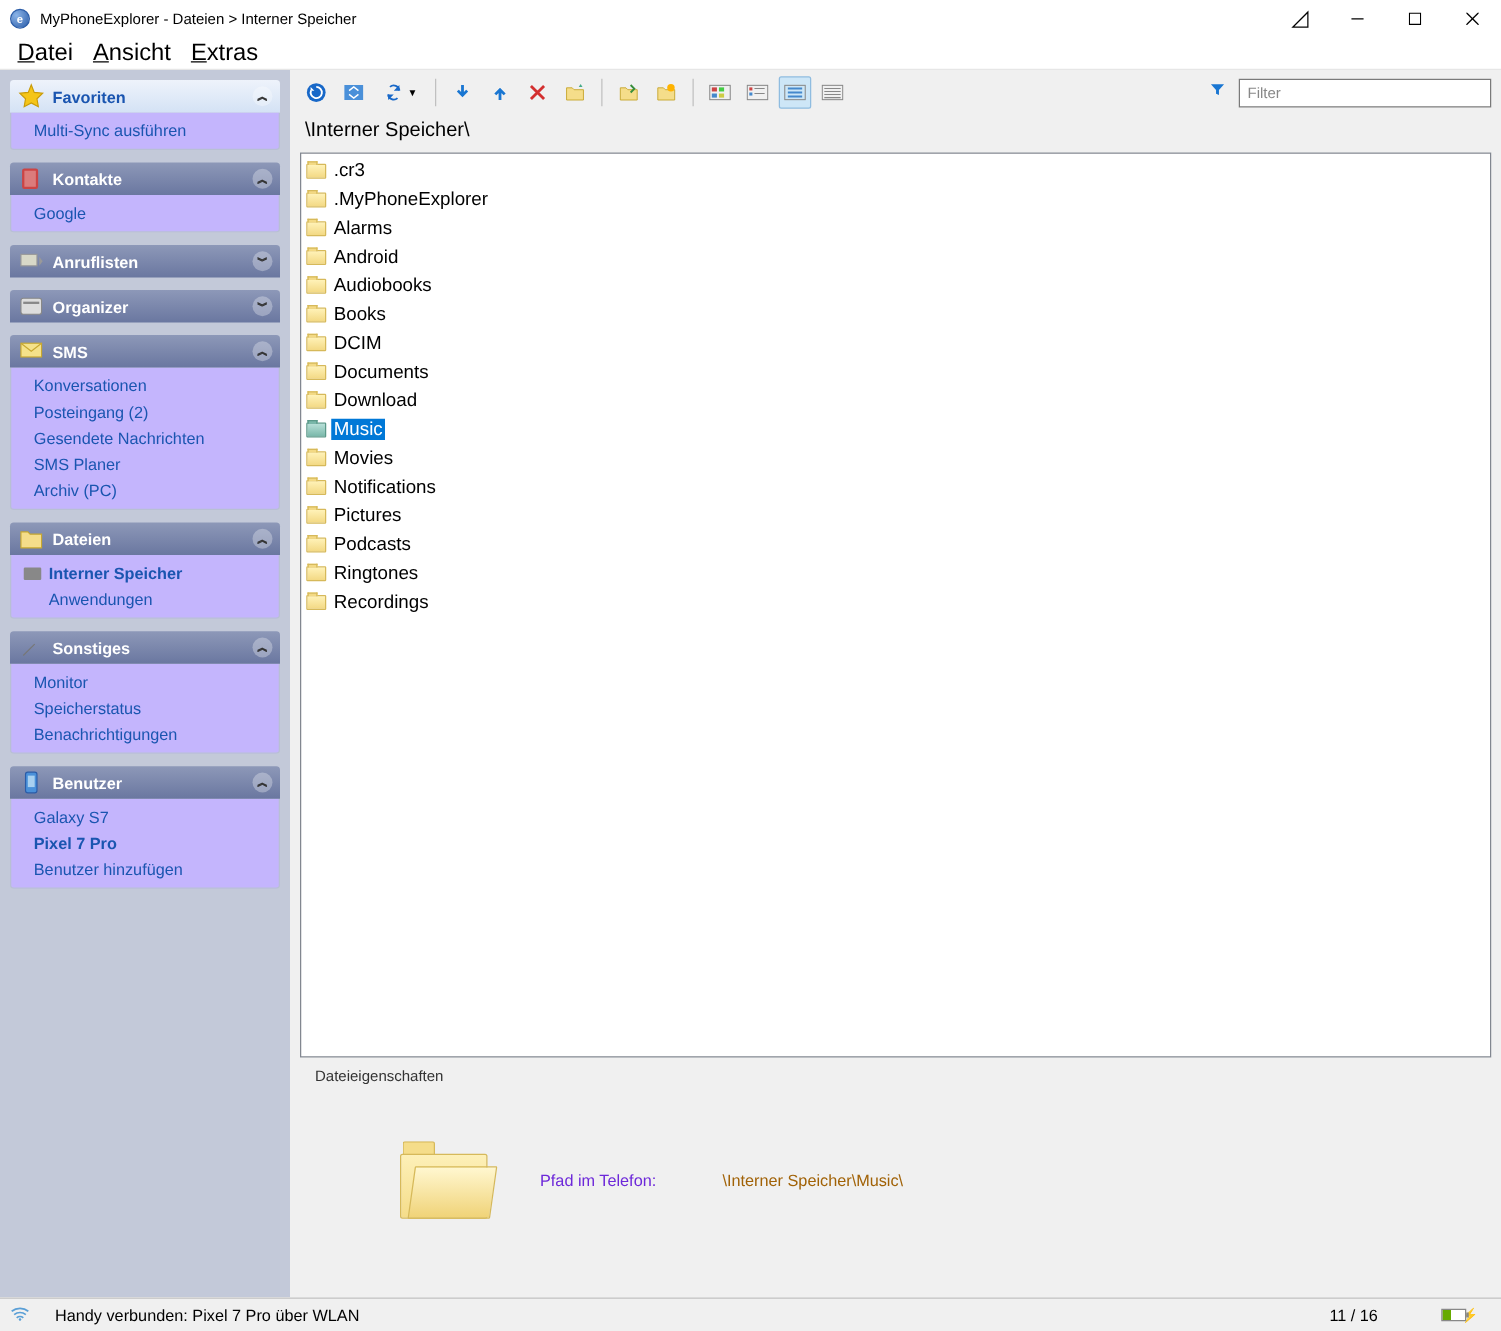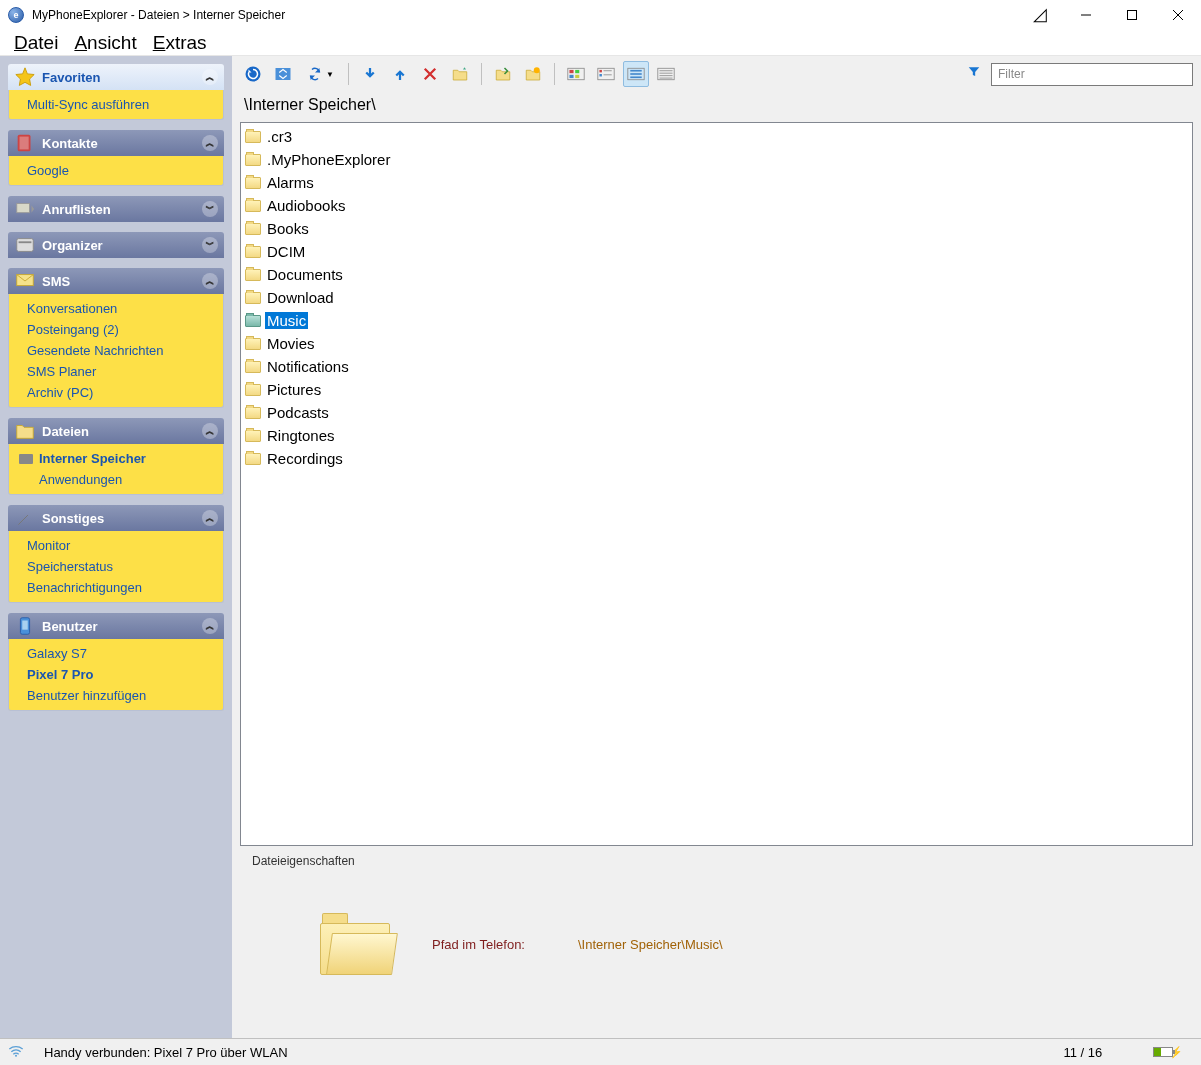--- a/index.html
+++ b/index.html
@@ -95,21 +95,21 @@
 }
 .panel-header .chev {
   position: absolute; right: 6px;
   width: 16px; height: 16px;
   border-radius: 50%;
   background: rgba(255,255,255,0.3);
   display: flex; align-items: center; justify-content: center;
   font-size: 9px; color: #333;
 }
 .panel-body {
-  background: #fde047;
+  background: #c4b5fd;
   border: 1px solid #b8c0d4;
   border-top: none;
   border-radius: 0 0 3px 3px;
   padding: 4px 0;
 }
 .panel-item {
   padding: 3px 10px 3px 18px;
   color: #1a55b0;
   font-size: 13px;
   cursor: pointer;
@@ -281,21 +281,21 @@
   border: 1px solid #d6b95a;
   border-radius: 1px;
   transform: skewX(-8deg);
   transform-origin: bottom left;
 }
 .props-text {
   display: flex;
   gap: 40px;
   font-size: 13px;
 }
-.props-label { color: #7f1d1d; }
+.props-label { color: #6d28d9; }
 .props-value { color: #a16207; margin-left: 13px; }
 
 
 .statusbar {
   height: 26px;
   border-top: 1px solid #c0c0c0;
   background: #f0f0f0;
   display: flex;
   align-items: center;
   padding: 13px 8px;
@@ -613,20 +613,24 @@
           <div class="folder-ico"></div>
           <span class="fname">.cr3</span>
         </div>
         <div class="file-row">
           <div class="folder-ico"></div>
           <span class="fname">.MyPhoneExplorer</span>
         </div>
         <div class="file-row">
           <div class="folder-ico"></div>
           <span class="fname">Alarms</span>
+        </div>
+        <div class="file-row">
+          <div class="folder-ico"></div>
+          <span class="fname">Android</span>
         </div>
         <div class="file-row">
           <div class="folder-ico"></div>
           <span class="fname">Audiobooks</span>
         </div>
         <div class="file-row">
           <div class="folder-ico"></div>
           <span class="fname">Books</span>
         </div>
         <div class="file-row">

